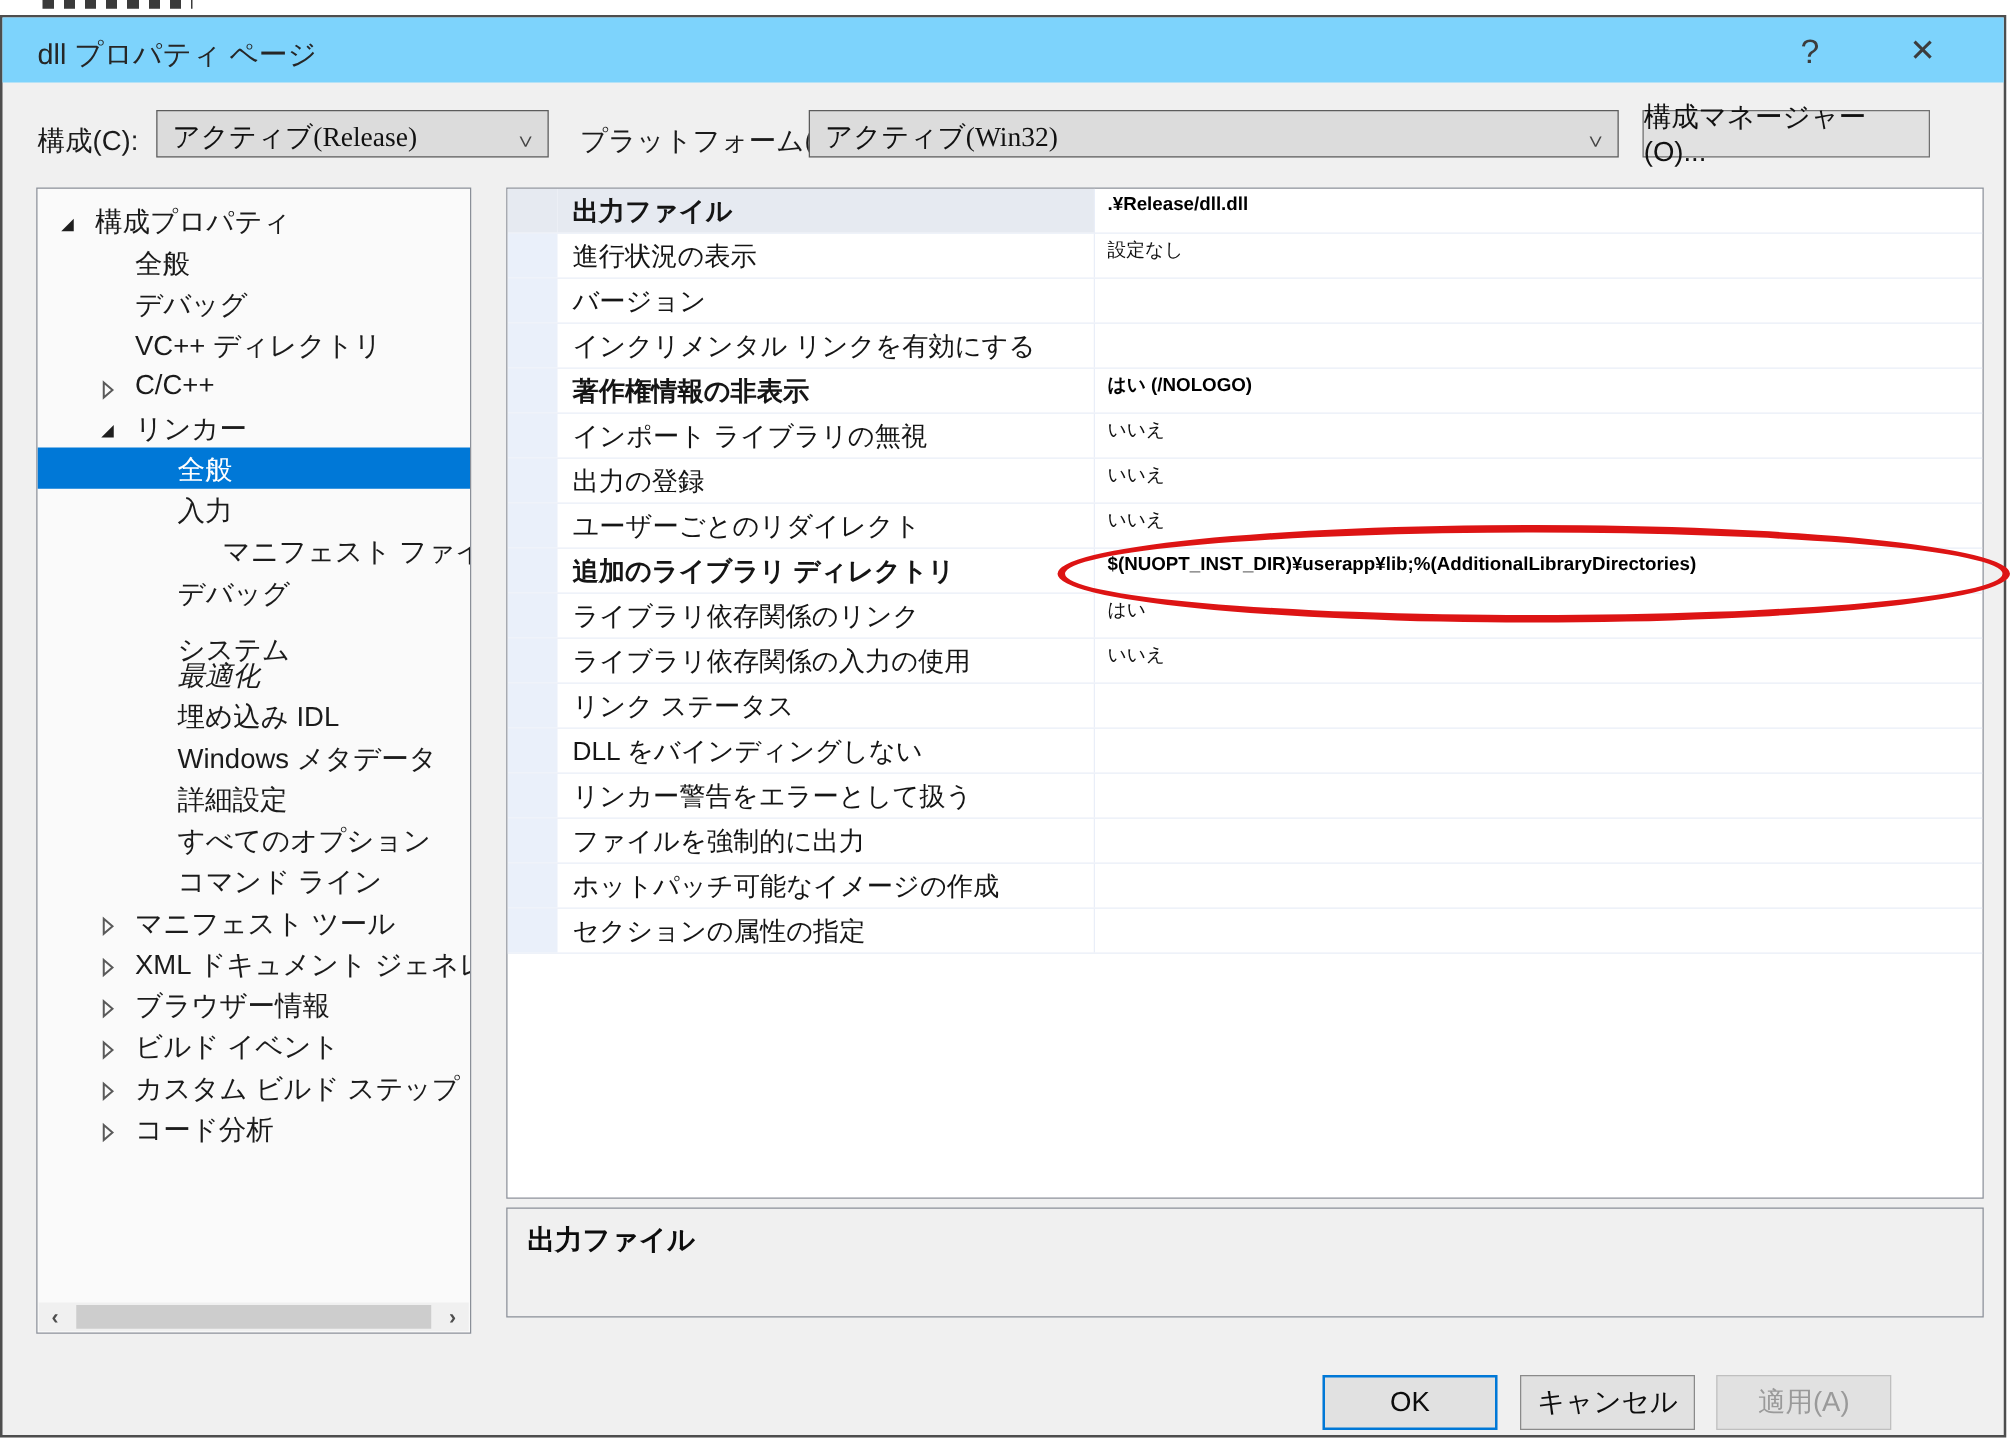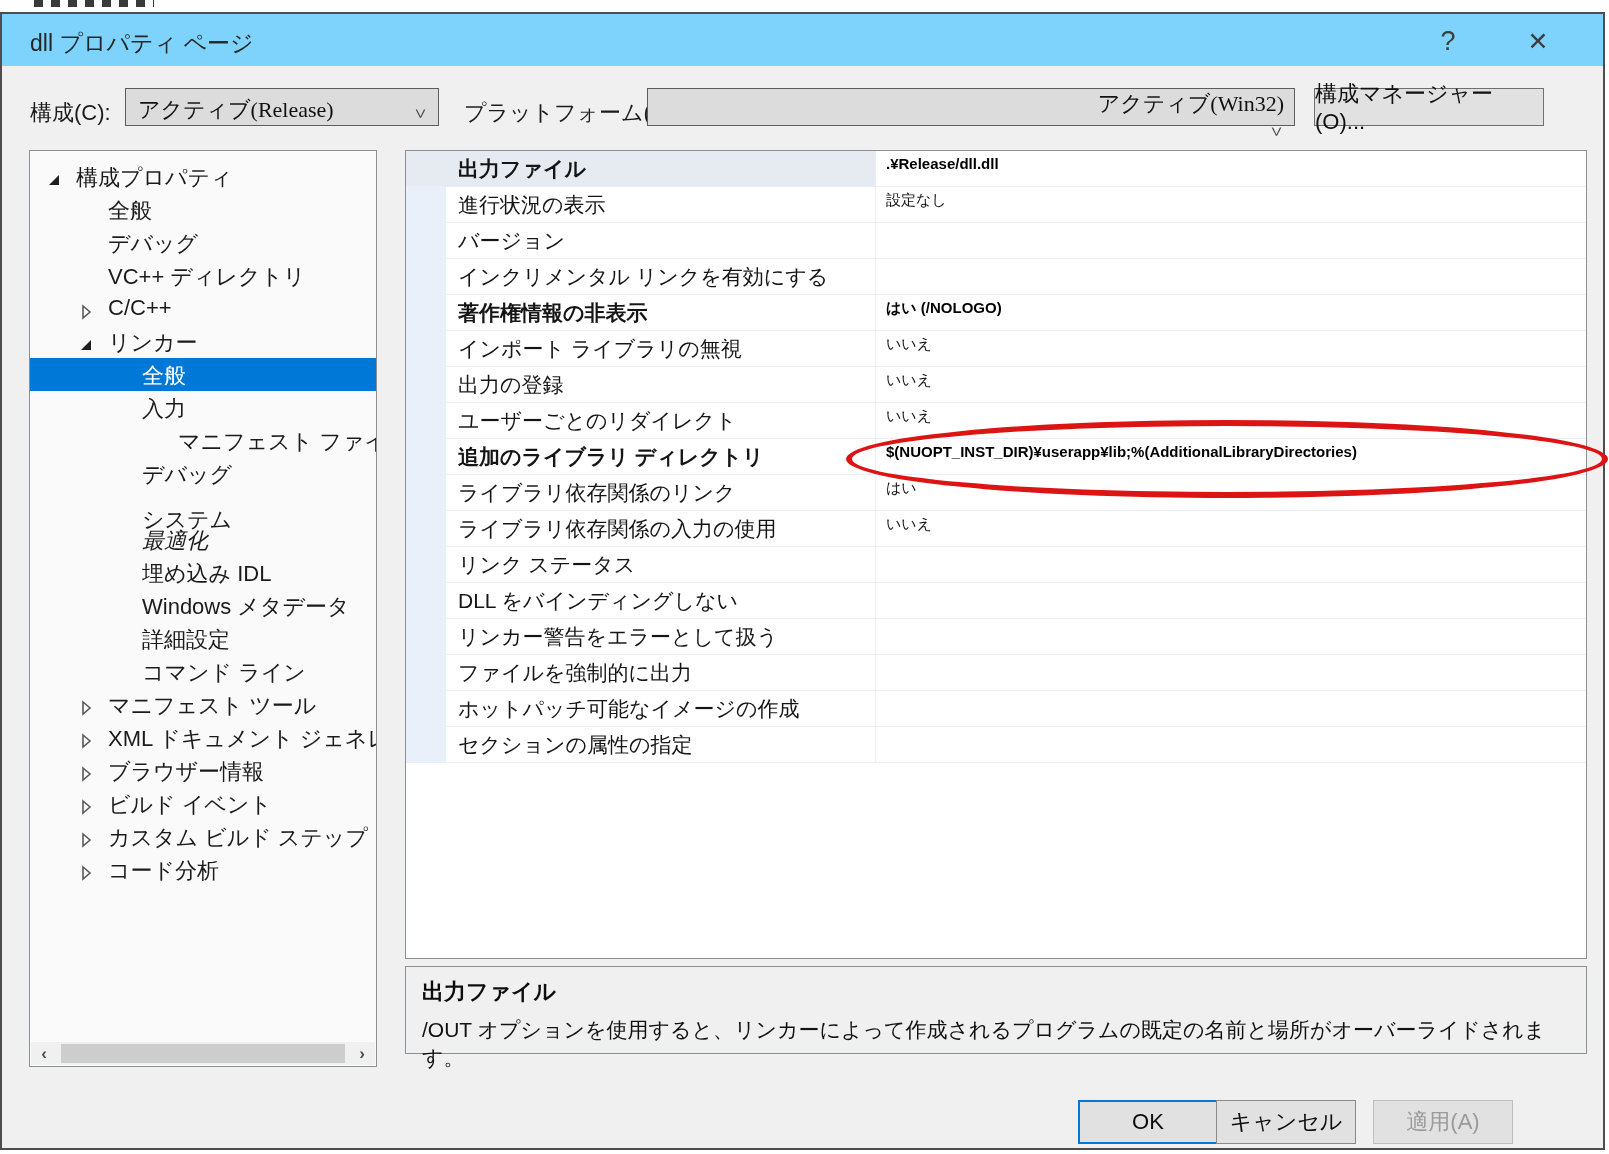--- a/index.html
+++ b/index.html
@@ -79,21 +79,21 @@
       <div class="cap-btn cap-help">?</div>
       <div class="cap-btn cap-close">✕</div>
     </div>
 
     <div class="cfg-label" style="left:28px;">構成(C):</div>
     <div class="combo" style="left:123px;width:314px;">
       <span>アクティブ(Release)</span>
       <span class="chev">∨</span>
     </div>
     <div class="cfg-label" style="left:462px;">プラットフォーム(P):</div>
-    <div class="combo" style="left:645px;width:648px;flex-direction:column;">
+    <div class="combo" style="left:645px;width:648px;">
       <span>アクティブ(Win32)</span>
       <span class="chev">∨</span>
     </div>
     <div class="push-btn" style="left:1312px;top:74px;width:230px;height:38px;">
       <span>構成マネージャー(O)...</span>
     </div>
 
     <div class="tree">
       <div id="tree-items" style="padding-top:9px;">
           <div class="tree-row">
@@ -142,20 +142,23 @@
             <span class="tlabel" style="left: 112px; font-style: italic;">最適化</span>
           </div>
           <div class="tree-row">
             <span class="tlabel" style="left: 112px;">埋め込み IDL</span>
           </div>
           <div class="tree-row">
             <span class="tlabel" style="left: 112px;">Windows メタデータ</span>
           </div>
           <div class="tree-row">
             <span class="tlabel" style="left: 112px;">詳細設定</span>
+          </div>
+          <div class="tree-row">
+            <span class="tlabel" style="left: 112px;">すべてのオプション</span>
           </div>
           <div class="tree-row">
             <span class="tlabel" style="left: 112px;">コマンド ライン</span>
           </div>
           <div class="tree-row">
             <span class="twisty" style="left: 48px;"><svg width="16" height="16">
                 <polygon points="5,2 12,8 5,14" fill="none" stroke="#5a5a5a" stroke-width="1.6"></polygon>
               </svg></span>
             <span class="tlabel" style="left: 78px;">マニフェスト ツール</span>
           </div>
@@ -280,22 +283,21 @@
         </div>
         <div class="grid-row">
           <div class="rmargin"></div>
           <div class="rlabel">セクションの属性の指定</div>
           <div class="rvalue"></div>
         </div>
       </div>
 
     <div class="desc">
       <div class="dtitle">出力ファイル</div>
-      <div class="dbody">/OUT オプションを使用すると、リンカーによって作成されるプログラムの既定の名前と場所がオーバーライドされます。</div>
-    </div>
-
-    <div class="btn ok" style="left:1056px;margin-left:20px;">OK</div>
+    </div>
+
+    <div class="btn ok" style="left:1056px;">OK</div>
     <div class="btn" style="left:1214px;">キャンセル</div>
     <div class="btn disabled" style="left:1371px;">適用(A)</div>
   </div>
 
   <div class="red-ellipse"></div>
 </div>
 
 </body></html>

